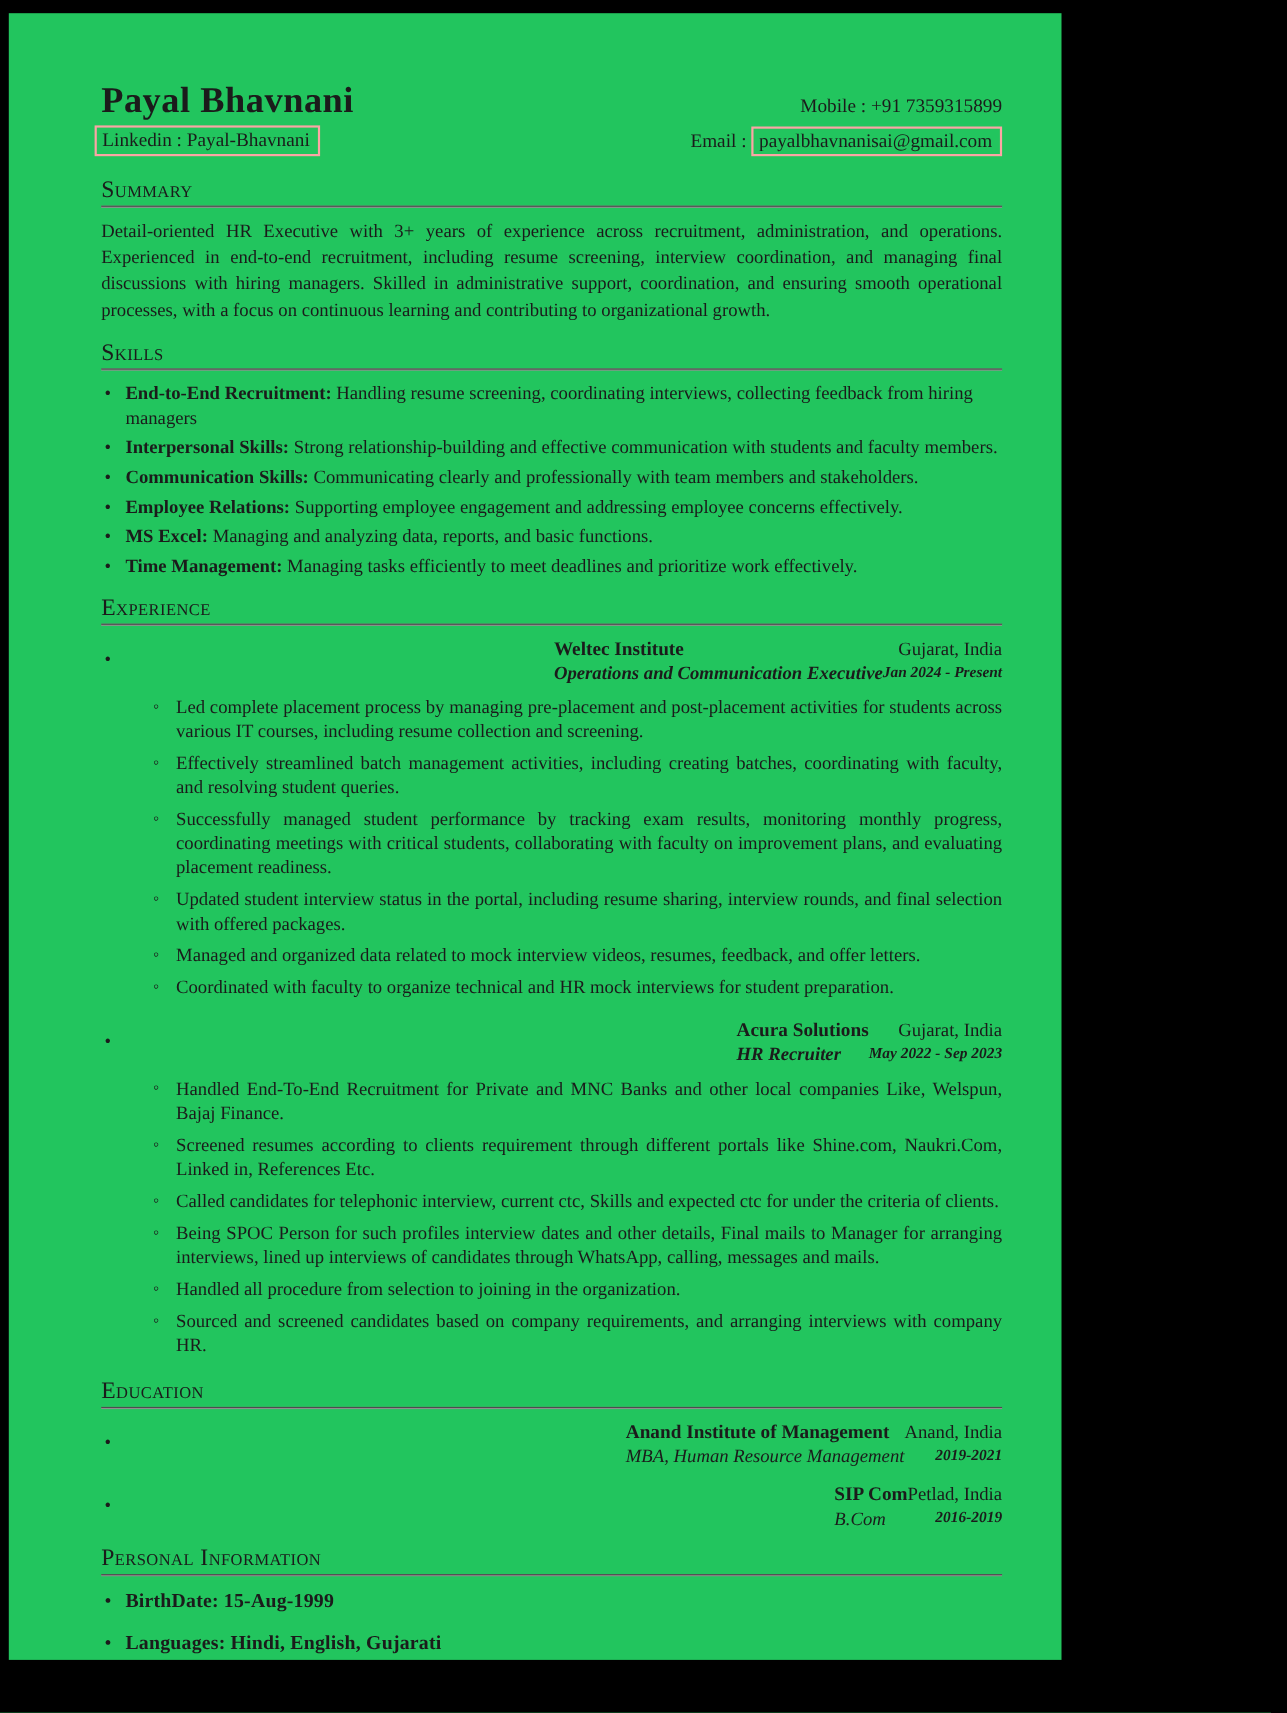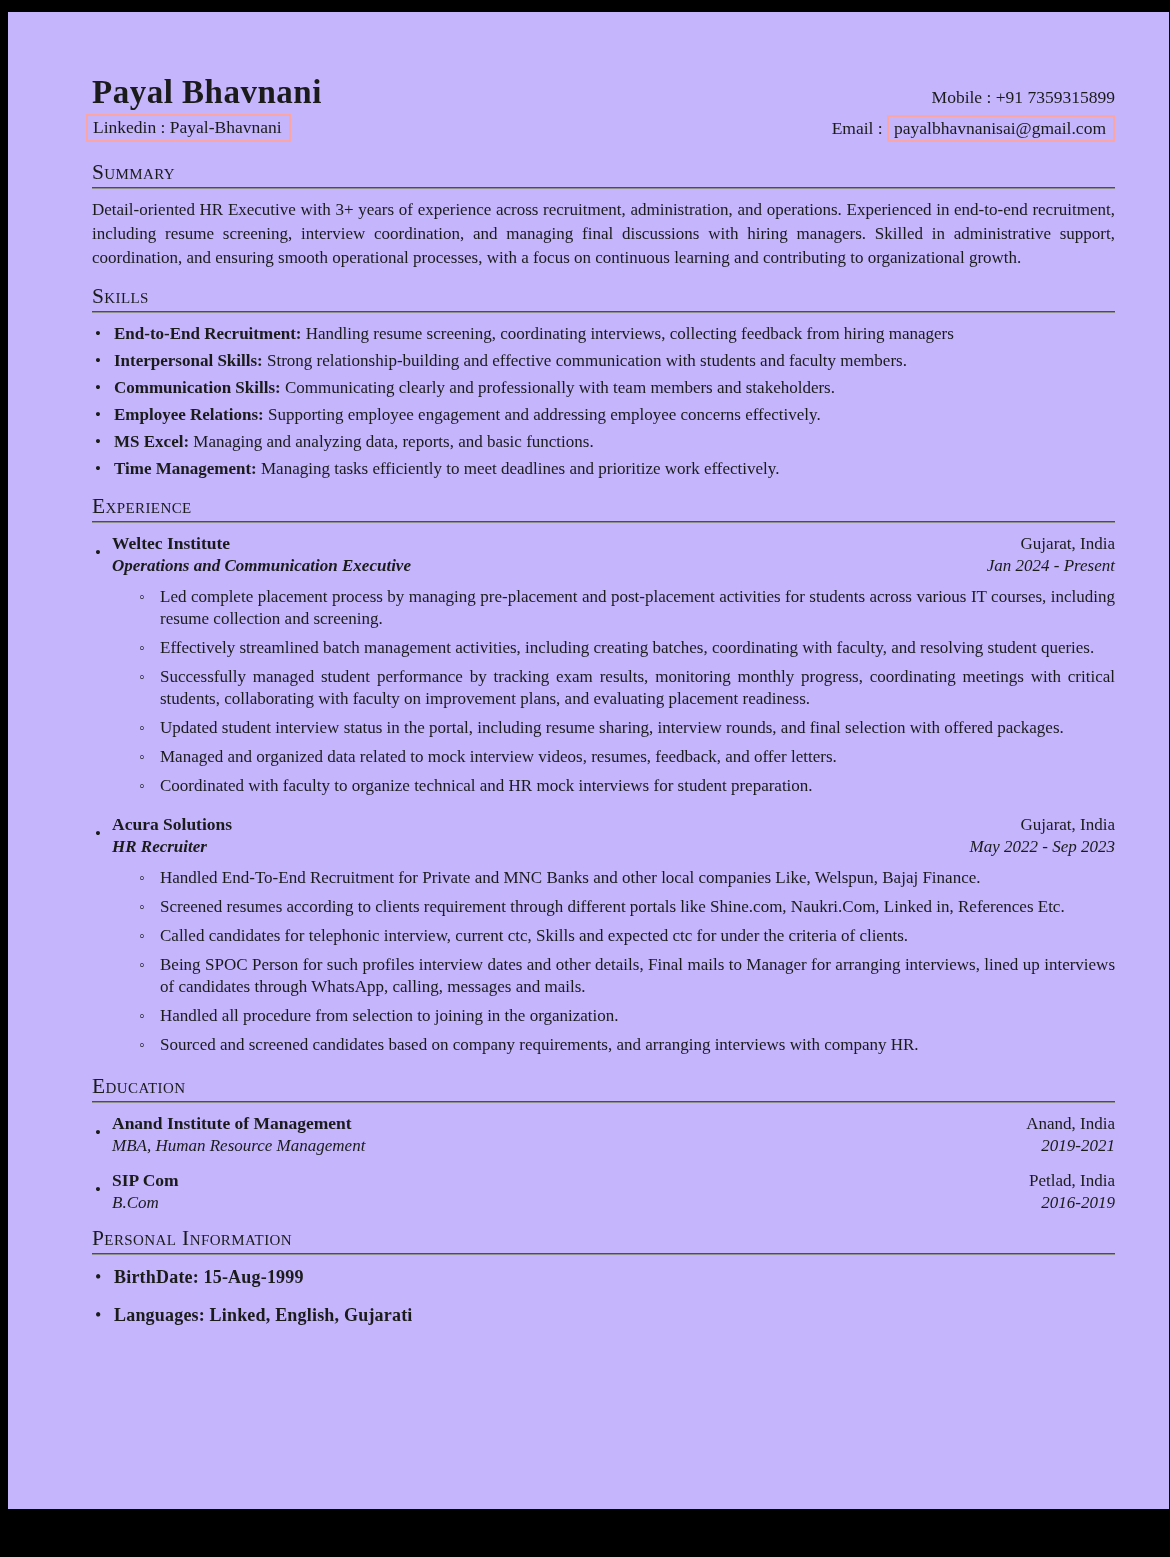--- a/index.html
+++ b/index.html
@@ -6,22 +6,22 @@
   html, body { margin: 0; padding: 0; }
   body {
     width: 1170px; height: 1557px;
     background: #000;
     position: relative;
     font-family: "Liberation Serif", "DejaVu Serif", serif;
     color: #1b1b1b;
   }
   .page {
     position: absolute; left: 8px; top: 12px;
-    width: 1161px; height: 1497px;
-    background: #c4b5fd;
+    width: 957px; height: 1497px;
+    background: #22c55e;
     padding: 62px 54px 0 84px;
     overflow: hidden;
   }
   
   .header-row { display: flex; justify-content: space-between; }
   .row1 { align-items: baseline; }
   .row2 { align-items: center; margin-top: 3px; }
   .name { font-size: 33px; font-weight: bold; margin: 0; letter-spacing: 0.5px; }
   .contact { font-size: 17.5px; }
   .linkedin-box, .email-box {
@@ -42,28 +42,28 @@
   }
   
   .skill-list { list-style: none; margin: 10px 0 0; padding: 0; }
   .skill-item {
     position: relative; padding-left: 22px;
     font-size: 17px; line-height: 22px; margin-bottom: 5px;
   }
   .skill-item::before { content: "\2022"; position: absolute; left: 3px; }
   
   .entry { margin-left: 20px; margin-top: 9px; }
-  .entry-header { display: flex; justify-content: space-between; position: relative; }
+  .entry-header { display: flex; justify-content: flex-end; position: relative; }
   .dot { position: absolute; left: -17px; top: 50%; transform: translateY(-58%); font-size: 17px; }
   .dot::before { content: "\2022"; }
   .company, .school { font-weight: bold; font-size: 17.5px; line-height: 23px; }
   .role, .degree { font-weight: bold; font-style: italic; font-size: 17px; line-height: 22px; }
   .degree { font-weight: normal; }
   .location { font-size: 17px; line-height: 23px; }
-  .dates { font-style: italic; font-size: 17px; line-height: 22px; }
+  .dates { font-style: italic; font-size: 14px; line-height: 22px; font-weight: bold; }
   .eh-right { text-align: right; }
   .detail-list { list-style: none; margin: 9px 0 0; padding: 0; }
   .detail-item {
     position: relative; margin-left: 24px; padding-left: 24px;
     font-size: 17px; line-height: 22px; margin-bottom: 7px; text-align: justify;
   }
   .detail-item::before { content: "\25E6"; position: absolute; left: 3px; font-size: 16px; }
   .edu-entry { margin-bottom: 12px; }
   
   .personal-list { list-style: none; margin: 11px 0 0; padding: 0; }
@@ -211,17 +211,17 @@
     </div>
   </section>
 
   <section style="margin-top:10px;">
     <h2 class="sec-title">Personal Information</h2>
     <div class="rule"></div>
     <ul class="personal-list">
 
         <li class="personal-item"><b>BirthDate:</b> <b>15-Aug-1999</b></li>
 
-        <li class="personal-item"><b>Languages:</b> <b>Linked, English, Gujarati</b></li>
+        <li class="personal-item"><b>Languages:</b> <b>Hindi, English, Gujarati</b></li>
       </ul>
   </section>
 
 </div>
 
 </body></html>

